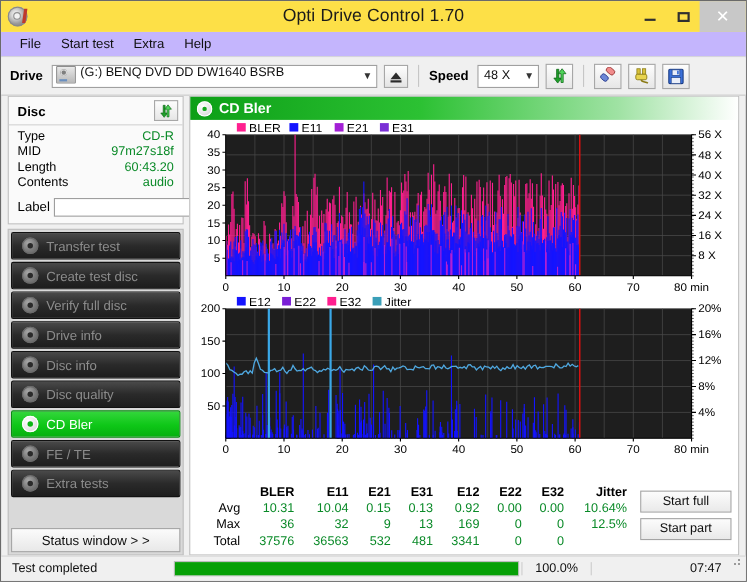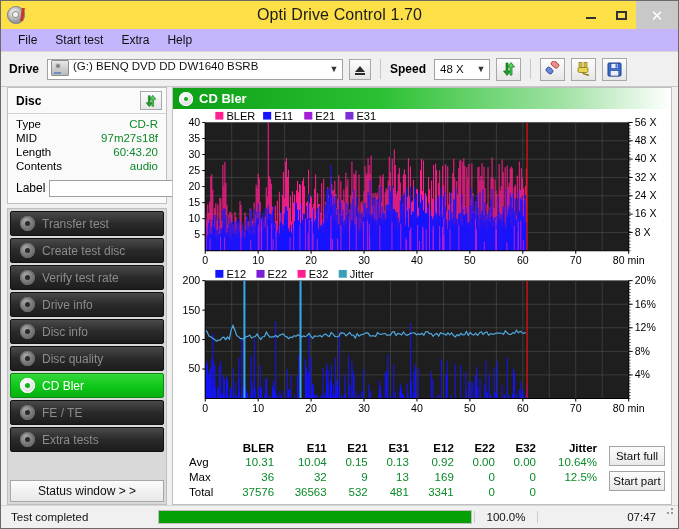--- a/index.html
+++ b/index.html
@@ -215,25 +215,25 @@
     border-collapse:collapse;font-size:11.5px;flex:1;
     font-family:"Liberation Sans",sans-serif;
   }
   table.stats th{
     font-weight:bold;color:#000;text-align:right;padding:0 6px 1px 6px;font-size:11.5px;
   }
   table.stats td{
     text-align:right;padding:0 6px;color:#0a8a28;line-height:15px;
   }
   table.stats td.rowhead{
-    text-align:left;color:#000;padding-left:12px;font-weight:normal;
+    text-align:right;color:#000;padding-left:12px;font-weight:normal;
   }
   .startcol{display:flex;flex-direction:column;gap:5px;padding-top:4px;}
   .startbtn{
-    width:56px;height:20px;border:1px solid #a4a4a4;background:linear-gradient(#fcfcfc,#e9e9e9);
+    width:83px;height:20px;border:1px solid #a4a4a4;background:linear-gradient(#fcfcfc,#e9e9e9);
     font-size:11.5px;color:#0d0d0d;display:flex;align-items:center;justify-content:center;
     box-sizing:border-box;font-family:"Liberation Sans",sans-serif;
   }
 
   
   .statusbar{
     flex:0 0 22px;height:22px;display:flex;align-items:center;
     border-top:1px solid #d5d5d5;background:#f0f0f0;font-size:11.5px;color:#111;
     padding:0 2px;
   }
@@ -368,21 +368,21 @@
         <div class="navbtn">
           <span class="nav-icon"></span>
           <span>Transfer test</span>
         </div>
         <div class="navbtn">
           <span class="nav-icon"></span>
           <span>Create test disc</span>
         </div>
         <div class="navbtn">
           <span class="nav-icon"></span>
-          <span>Verify test rate</span>
+          <span>Verify full disc</span>
         </div>
         <div class="navbtn">
           <span class="nav-icon"></span>
           <span>Drive info</span>
         </div>
         <div class="navbtn">
           <span class="nav-icon"></span>
           <span>Disc info</span>
         </div>
         <div class="navbtn">

